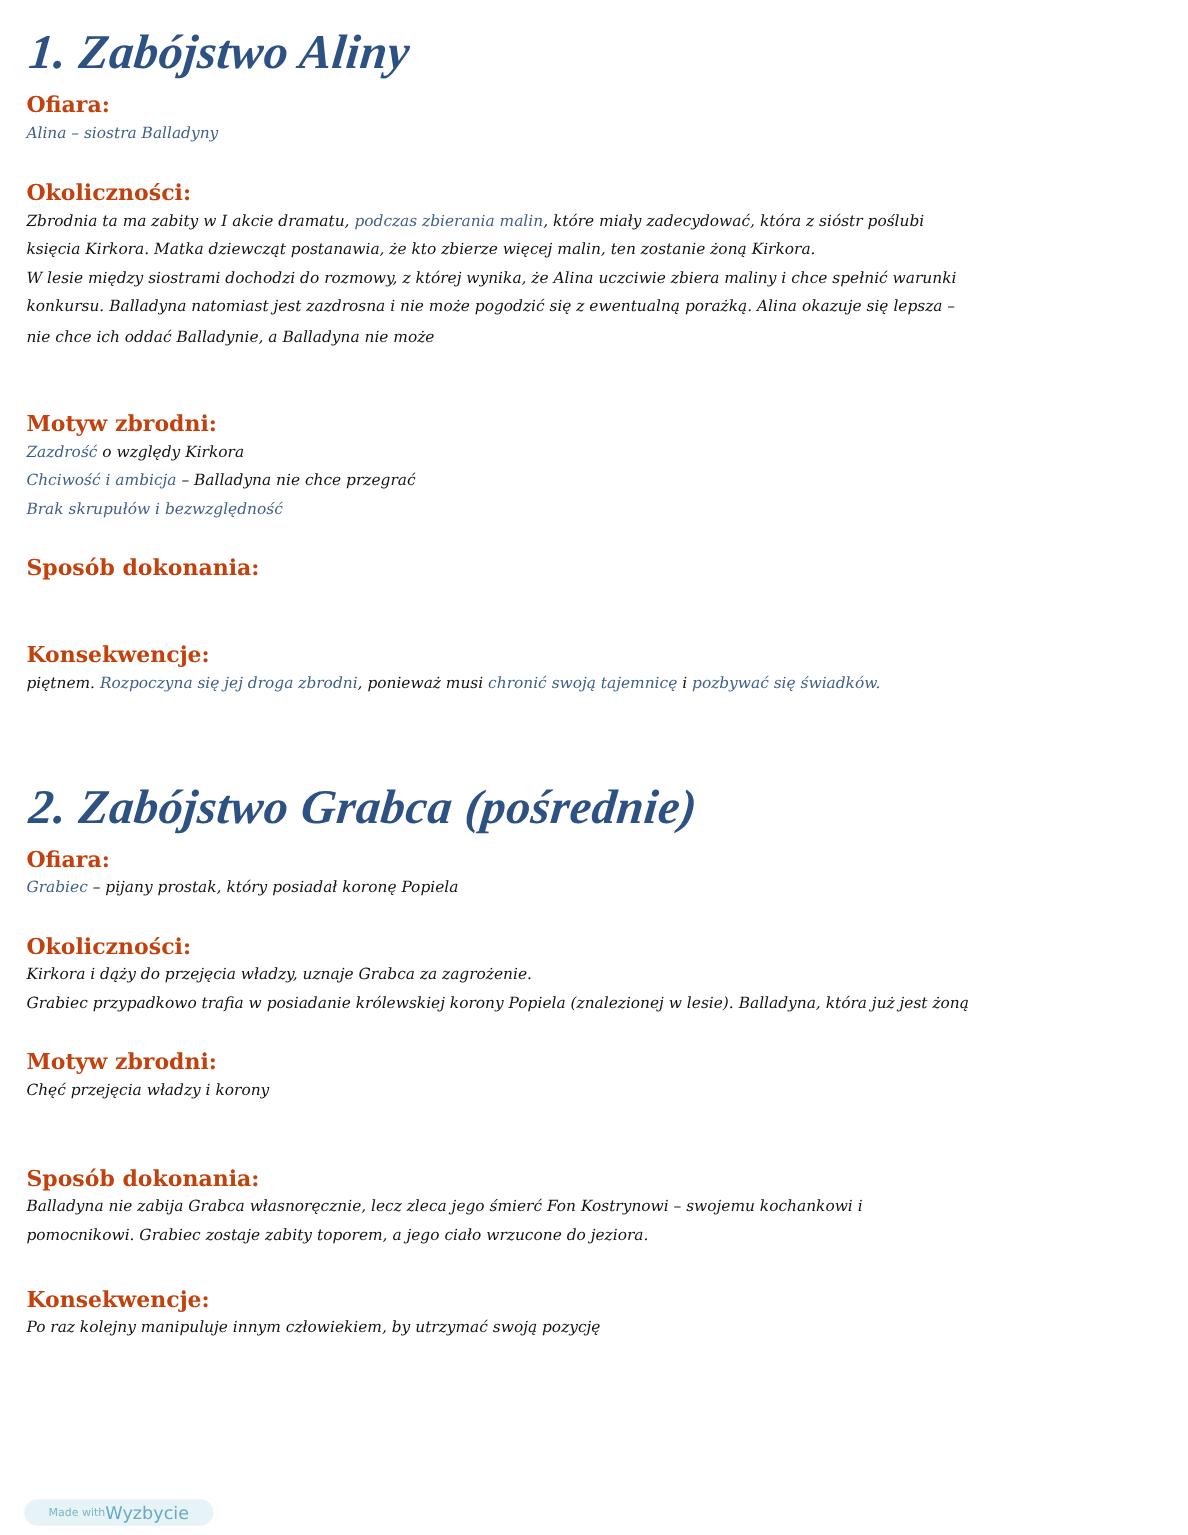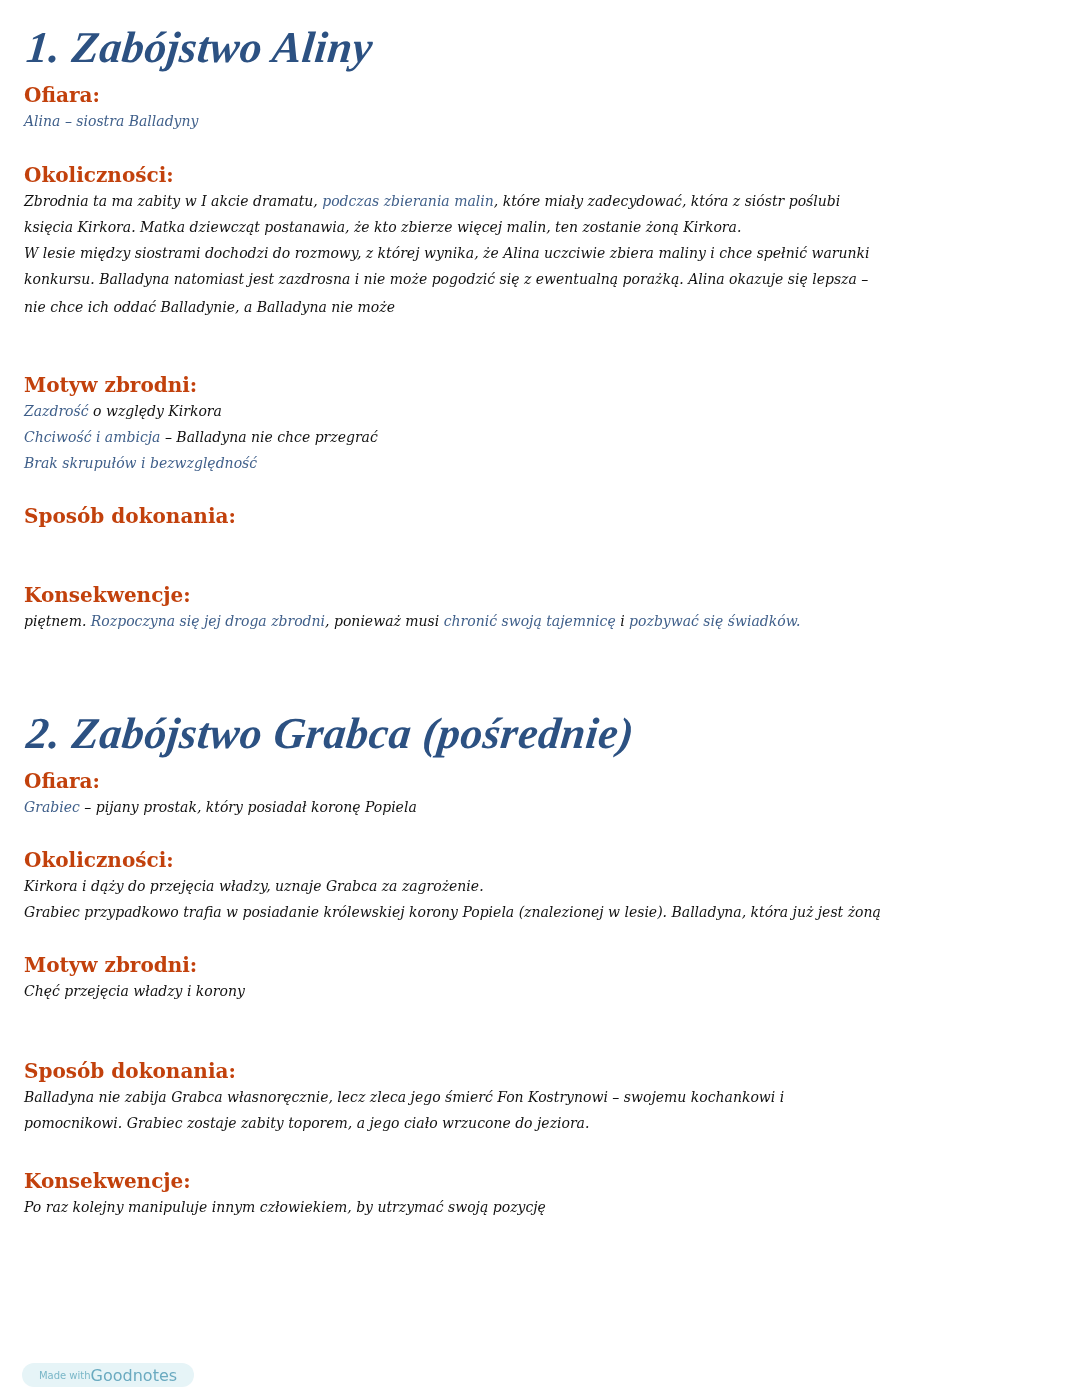--- a/index.html
+++ b/index.html
@@ -153,14 +153,14 @@
   </div>
 
   <div class="block" style="top:1168px;">
     <p class="sub-heading">Konsekwencje:</p>
     <p class="body-line">Po raz kolejny manipuluje innym człowiekiem, by utrzymać swoją pozycję</p>
   </div>
 </div>
 
 <div class="badge">
   <span class="badge-small">Made with</span>
-  <span class="badge-brand">Goodnotes</span>
+  <span class="badge-brand">Wyzbycie</span>
 </div>
 
 </body></html>

